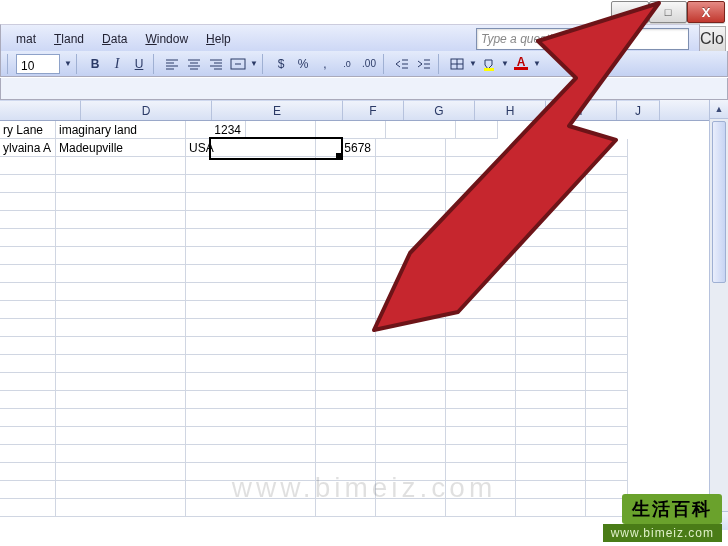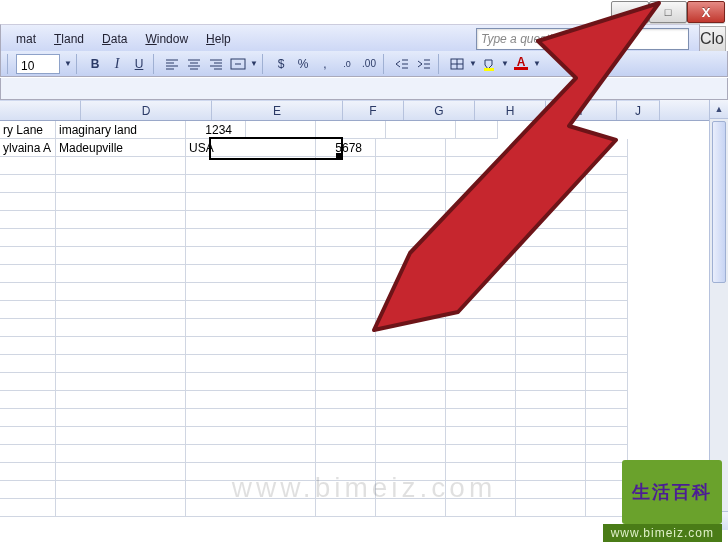--- a/index.html
+++ b/index.html
@@ -23,39 +23,39 @@
 .drop{width:8px;font-size:8px;color:#2b3a66}
 .fontsize{width:38px;height:18px;background:#fff;border:1px solid #8ea2c9;display:flex;align-items:flex-end;padding-left:4px;margin-right:2px}
 .align svg,.tbtn svg{display:block}
 .formula-edge{position:absolute;top:78px;left:0;right:0;height:22px;background:#eef2fb;border:1px solid #aab;border-top:none;box-sizing:border-box}
 .grid-wrap{position:absolute;top:100px;left:0;right:0;bottom:16px}
 .colhead{display:flex;height:20px;background:linear-gradient(#f1f4fb,#d7e0f4);border-bottom:1px solid #9aa8c9}
 .ch{border-right:1px solid #b6c2dd;border-top:1px solid #cfd8ee;display:flex;align-items:center;justify-content:center;color:#2b3a66;font-size:12px}
 .rows{position:relative}
 .row{display:flex;height:18px}
 .cell{border-right:1px solid #d0d6e2;border-bottom:1px solid #d0d6e2;height:18px;overflow:hidden;white-space:nowrap;padding-left:3px;box-sizing:border-box;display:flex;align-items:center;font-size:12px;color:#000;background:#fff}
-.cell.num{justify-content:flex-end;padding-right:13px;padding-left:0}
+.cell.num{justify-content:flex-end;padding-right:4px;padding-left:0}
 .ch.D,.cell.D{width:130px}
 .ch.E,.cell.E{width:130px}
 .ch.F,.cell.F{width:60px}
 .ch.G,.cell.G{width:70px}
 .ch.H,.cell.H{width:70px}
 .ch.I,.cell.I{width:70px}
 .ch.J,.cell.J{width:42px}
 .cell.left{width:56px}
 .active-cell{position:absolute;border:2px solid #000;background:transparent;pointer-events:none}
 .fill-handle{position:absolute;width:6px;height:6px;background:#000}
 .vscroll{position:absolute;top:100px;right:0;bottom:16px;width:18px;background:#e8ecf3;border-left:1px solid #b6c2dd;display:flex;flex-direction:column}
 .vscroll .arr{height:18px;display:flex;align-items:center;justify-content:center;background:linear-gradient(#f1f4fb,#d7e0f4);border-bottom:1px solid #b6c2dd;font-size:9px;color:#3b4b77}
 .vscroll .arr.bot{border-top:1px solid #b6c2dd;border-bottom:none;margin-top:auto}
 .vscroll .thumb{height:160px;margin:2px;background:linear-gradient(90deg,#e9eefc,#c7d4f3);border:1px solid #9fb0d3;border-radius:2px}
 .arrow-overlay{position:absolute;top:-12px;left:334px;width:390px;height:355px;pointer-events:none}
 .watermark{position:absolute;left:0;right:0;bottom:42px;text-align:center;color:rgba(0,0,0,.12);font-size:28px;letter-spacing:4px;font-family:Arial;pointer-events:none}
 .badge{position:absolute;right:6px;bottom:4px;display:flex;flex-direction:column;align-items:flex-end;gap:0}
-.badge-top{background:#6aa22c;color:#4c1d95;font-weight:bold;padding:20px 10px;font-size:18px;border-radius:3px;letter-spacing:2px;font-family:SimHei,Arial}
+.badge-top{background:#6aa22c;color:#000000;font-weight:bold;padding:3px 10px;font-size:18px;border-radius:3px;letter-spacing:2px;font-family:SimHei,Arial}
 .badge-bot{background:#4a7c17;color:#dff0c8;padding:2px 8px;font-size:12px;font-family:Arial;letter-spacing:1px}
 </style>
 </head>
 <body>
 <div class="stage">
 
 <div class="win-btns">
   <div class="win-btn">
         <span class="glyph">—</span>
       </div>

